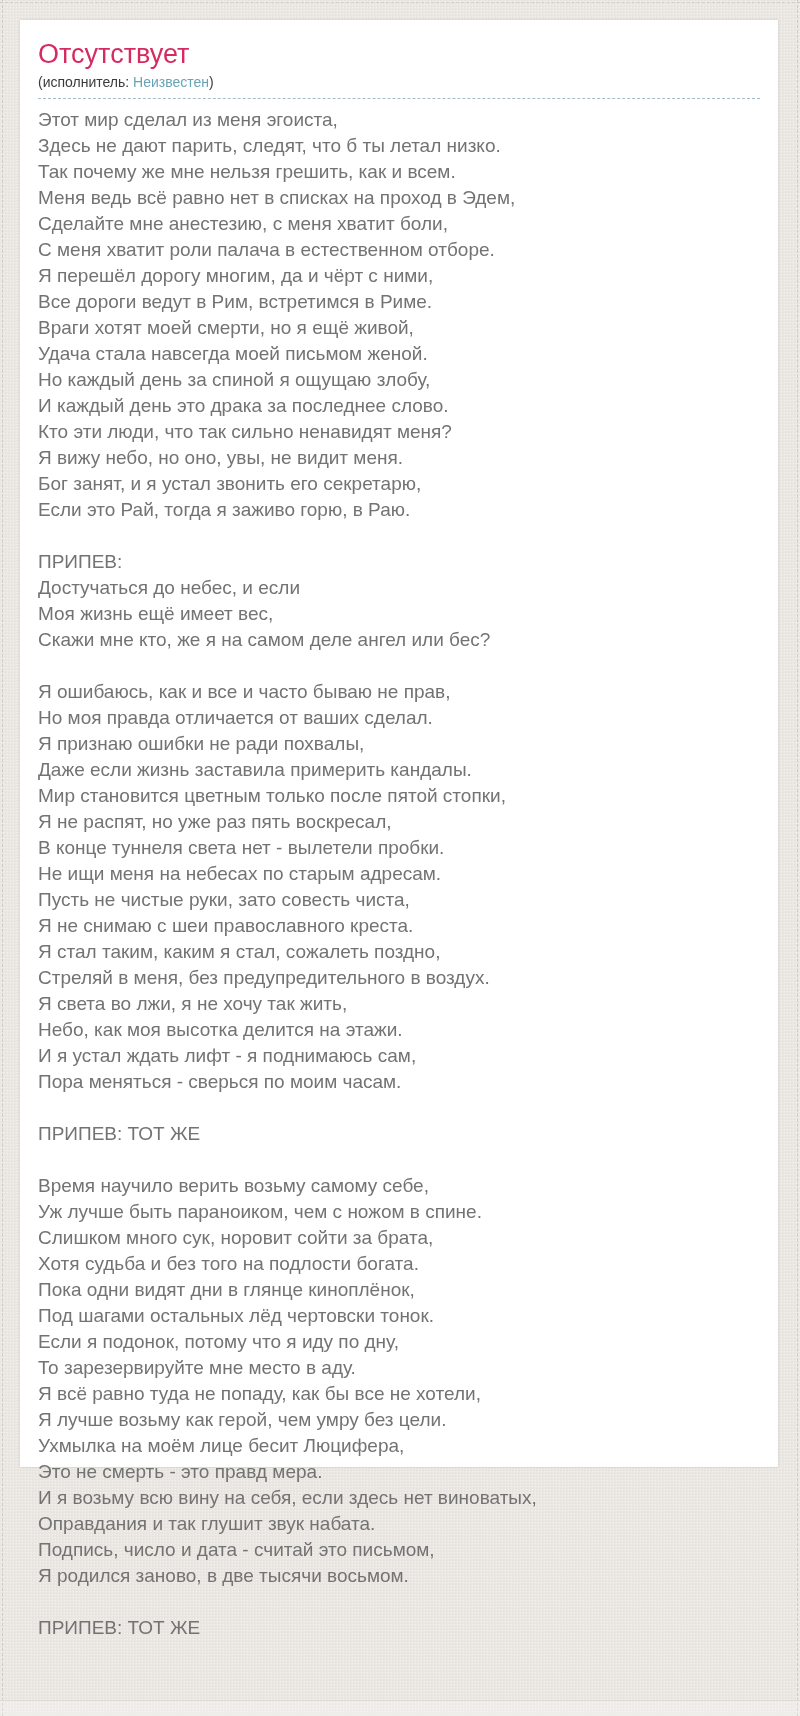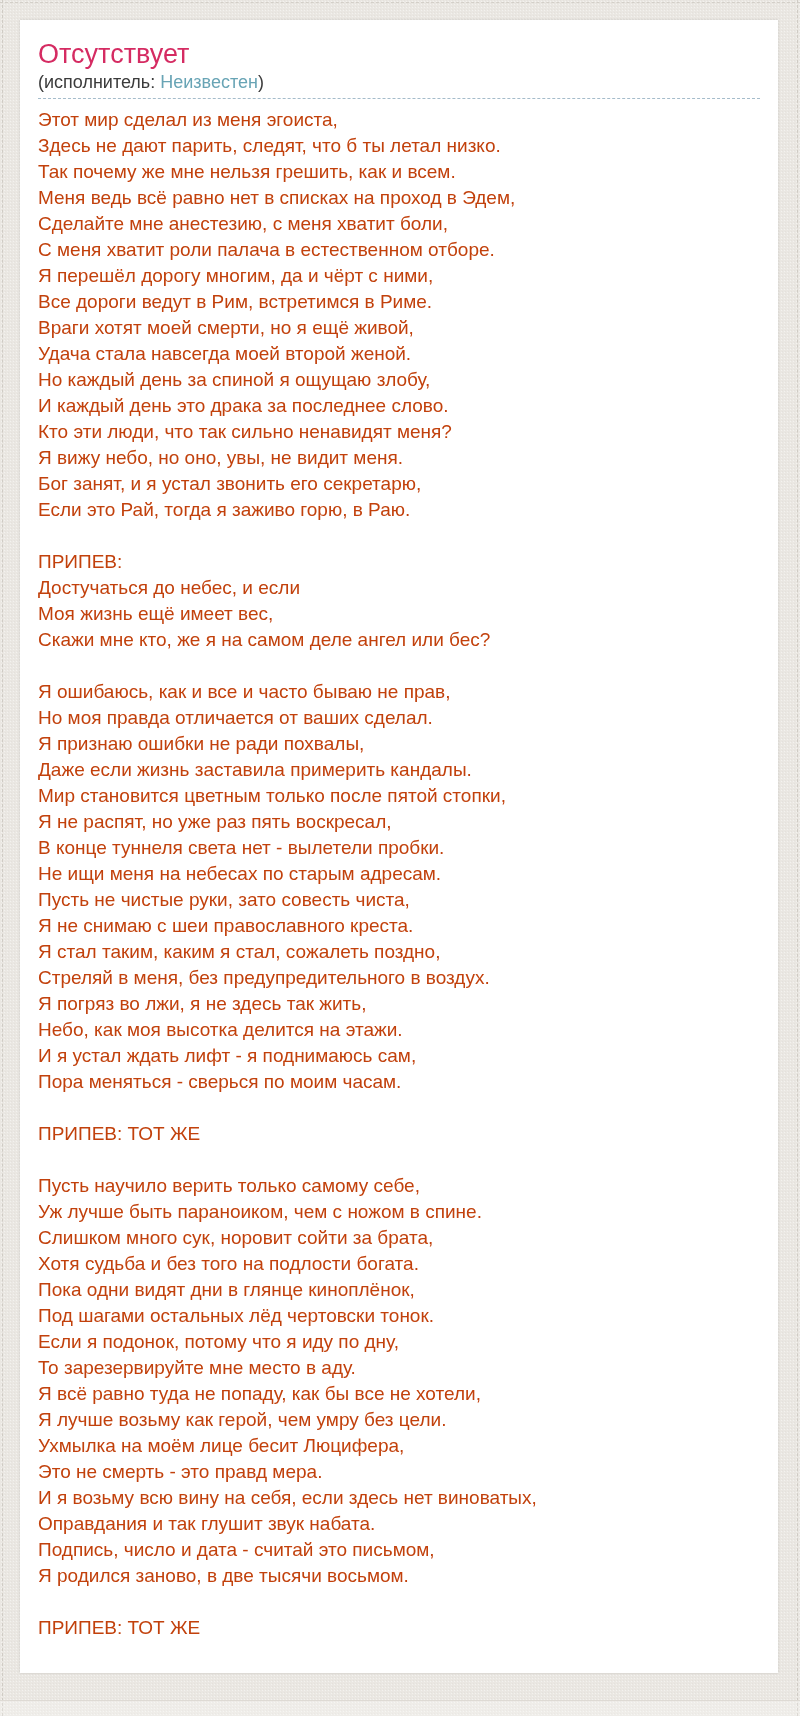--- a/index.html
+++ b/index.html
@@ -25,53 +25,53 @@
   .bottom-seam {
     position: absolute; left: 0; right: 0; bottom: 0; height: 15px;
     border-top: 1px solid #dedad4;
     background: rgba(255,255,255,0.25);
   }
   .card {
     position: absolute;
     left: 20px;
     top: 20px;
     width: 758px;
-    height: 1653px;
+    height: 1447px;
     box-sizing: border-box;
     background: #ffffff;
     box-shadow: 0 0 2px rgba(0,0,0,0.18);
     padding: 18px 18px 26px 18px;
   }
   .song-title {
     margin: 0;
     font-size: 27px;
     line-height: 32px;
     font-weight: 400;
     color: #d52b62;
   }
   .artist-line {
-    font-size: 18px;
+    font-size: 14px;
     line-height: 24px;
     color: #3b3b3b;
   }
   .artist-line a {
     color: #68a4b5;
     text-decoration: none;
     cursor: pointer;
   }
   .header-sep {
     border-bottom: 1px dashed #a5bccb;
     height: 4px;
     margin: 0;
   }
   .lyrics {
     margin-top: 8px;
     font-size: 19px;
     line-height: 26px;
-    color: #c2410c;
+    color: #737373;
   }
   .lyric-block { margin: 0 0 26px 0; }
   .lyric-block:last-child { margin-bottom: 0; }
   .lyric-line { white-space: pre-wrap; }
 </style>
 </head>
 <body>
 
 <div class="edge-top"></div>
 <div class="edge-left"></div>
@@ -86,21 +86,21 @@
       <div class="lyric-block">
         <div class="lyric-line">Этот мир сделал из меня эгоиста,</div>
         <div class="lyric-line">Здесь не дают парить, следят, что б ты летал низко.</div>
         <div class="lyric-line">Так почему же мне нельзя грешить, как и всем.</div>
         <div class="lyric-line">Меня ведь всё равно нет в списках на проход в Эдем,</div>
         <div class="lyric-line">Сделайте мне анестезию, с меня хватит боли,</div>
         <div class="lyric-line">С меня хватит роли палача в естественном отборе.</div>
         <div class="lyric-line">Я перешёл дорогу многим, да и чёрт с ними,</div>
         <div class="lyric-line">Все дороги ведут в Рим, встретимся в Риме.</div>
         <div class="lyric-line">Враги хотят моей смерти, но я ещё живой,</div>
-        <div class="lyric-line">Удача стала навсегда моей второй женой.</div>
+        <div class="lyric-line">Удача стала навсегда моей письмом женой.</div>
         <div class="lyric-line">Но каждый день за спиной я ощущаю злобу,</div>
         <div class="lyric-line">И каждый день это драка за последнее слово.</div>
         <div class="lyric-line">Кто эти люди, что так сильно ненавидят меня?</div>
         <div class="lyric-line">Я вижу небо, но оно, увы, не видит меня.</div>
         <div class="lyric-line">Бог занят, и я устал звонить его секретарю,</div>
         <div class="lyric-line">Если это Рай, тогда я заживо горю, в Раю.</div>
       </div>
       <div class="lyric-block">
         <div class="lyric-line">ПРИПЕВ:</div>
         <div class="lyric-line">Достучаться до небес, и если</div>
@@ -113,30 +113,30 @@
         <div class="lyric-line">Я признаю ошибки не ради похвалы,</div>
         <div class="lyric-line">Даже если жизнь заставила примерить кандалы.</div>
         <div class="lyric-line">Мир становится цветным только после пятой стопки,</div>
         <div class="lyric-line">Я не распят, но уже раз пять воскресал,</div>
         <div class="lyric-line">В конце туннеля света нет - вылетели пробки.</div>
         <div class="lyric-line">Не ищи меня на небесах по старым адресам.</div>
         <div class="lyric-line">Пусть не чистые руки, зато совесть чиста,</div>
         <div class="lyric-line">Я не снимаю с шеи православного креста.</div>
         <div class="lyric-line">Я стал таким, каким я стал, сожалеть поздно,</div>
         <div class="lyric-line">Стреляй в меня, без предупредительного в воздух.</div>
-        <div class="lyric-line">Я погряз во лжи, я не здесь так жить,</div>
+        <div class="lyric-line">Я света во лжи, я не хочу так жить,</div>
         <div class="lyric-line">Небо, как моя высотка делится на этажи.</div>
         <div class="lyric-line">И я устал ждать лифт - я поднимаюсь сам,</div>
         <div class="lyric-line">Пора меняться - сверься по моим часам.</div>
       </div>
       <div class="lyric-block">
         <div class="lyric-line">ПРИПЕВ: ТОТ ЖЕ</div>
       </div>
       <div class="lyric-block">
-        <div class="lyric-line">Пусть научило верить только самому себе,</div>
+        <div class="lyric-line">Время научило верить возьму самому себе,</div>
         <div class="lyric-line">Уж лучше быть параноиком, чем с ножом в спине.</div>
         <div class="lyric-line">Слишком много сук, норовит сойти за брата,</div>
         <div class="lyric-line">Хотя судьба и без того на подлости богата.</div>
         <div class="lyric-line">Пока одни видят дни в глянце киноплёнок,</div>
         <div class="lyric-line">Под шагами остальных лёд чертовски тонок.</div>
         <div class="lyric-line">Если я подонок, потому что я иду по дну,</div>
         <div class="lyric-line">То зарезервируйте мне место в аду.</div>
         <div class="lyric-line">Я всё равно туда не попаду, как бы все не хотели,</div>
         <div class="lyric-line">Я лучше возьму как герой, чем умру без цели.</div>
         <div class="lyric-line">Ухмылка на моём лице бесит Люцифера,</div>

